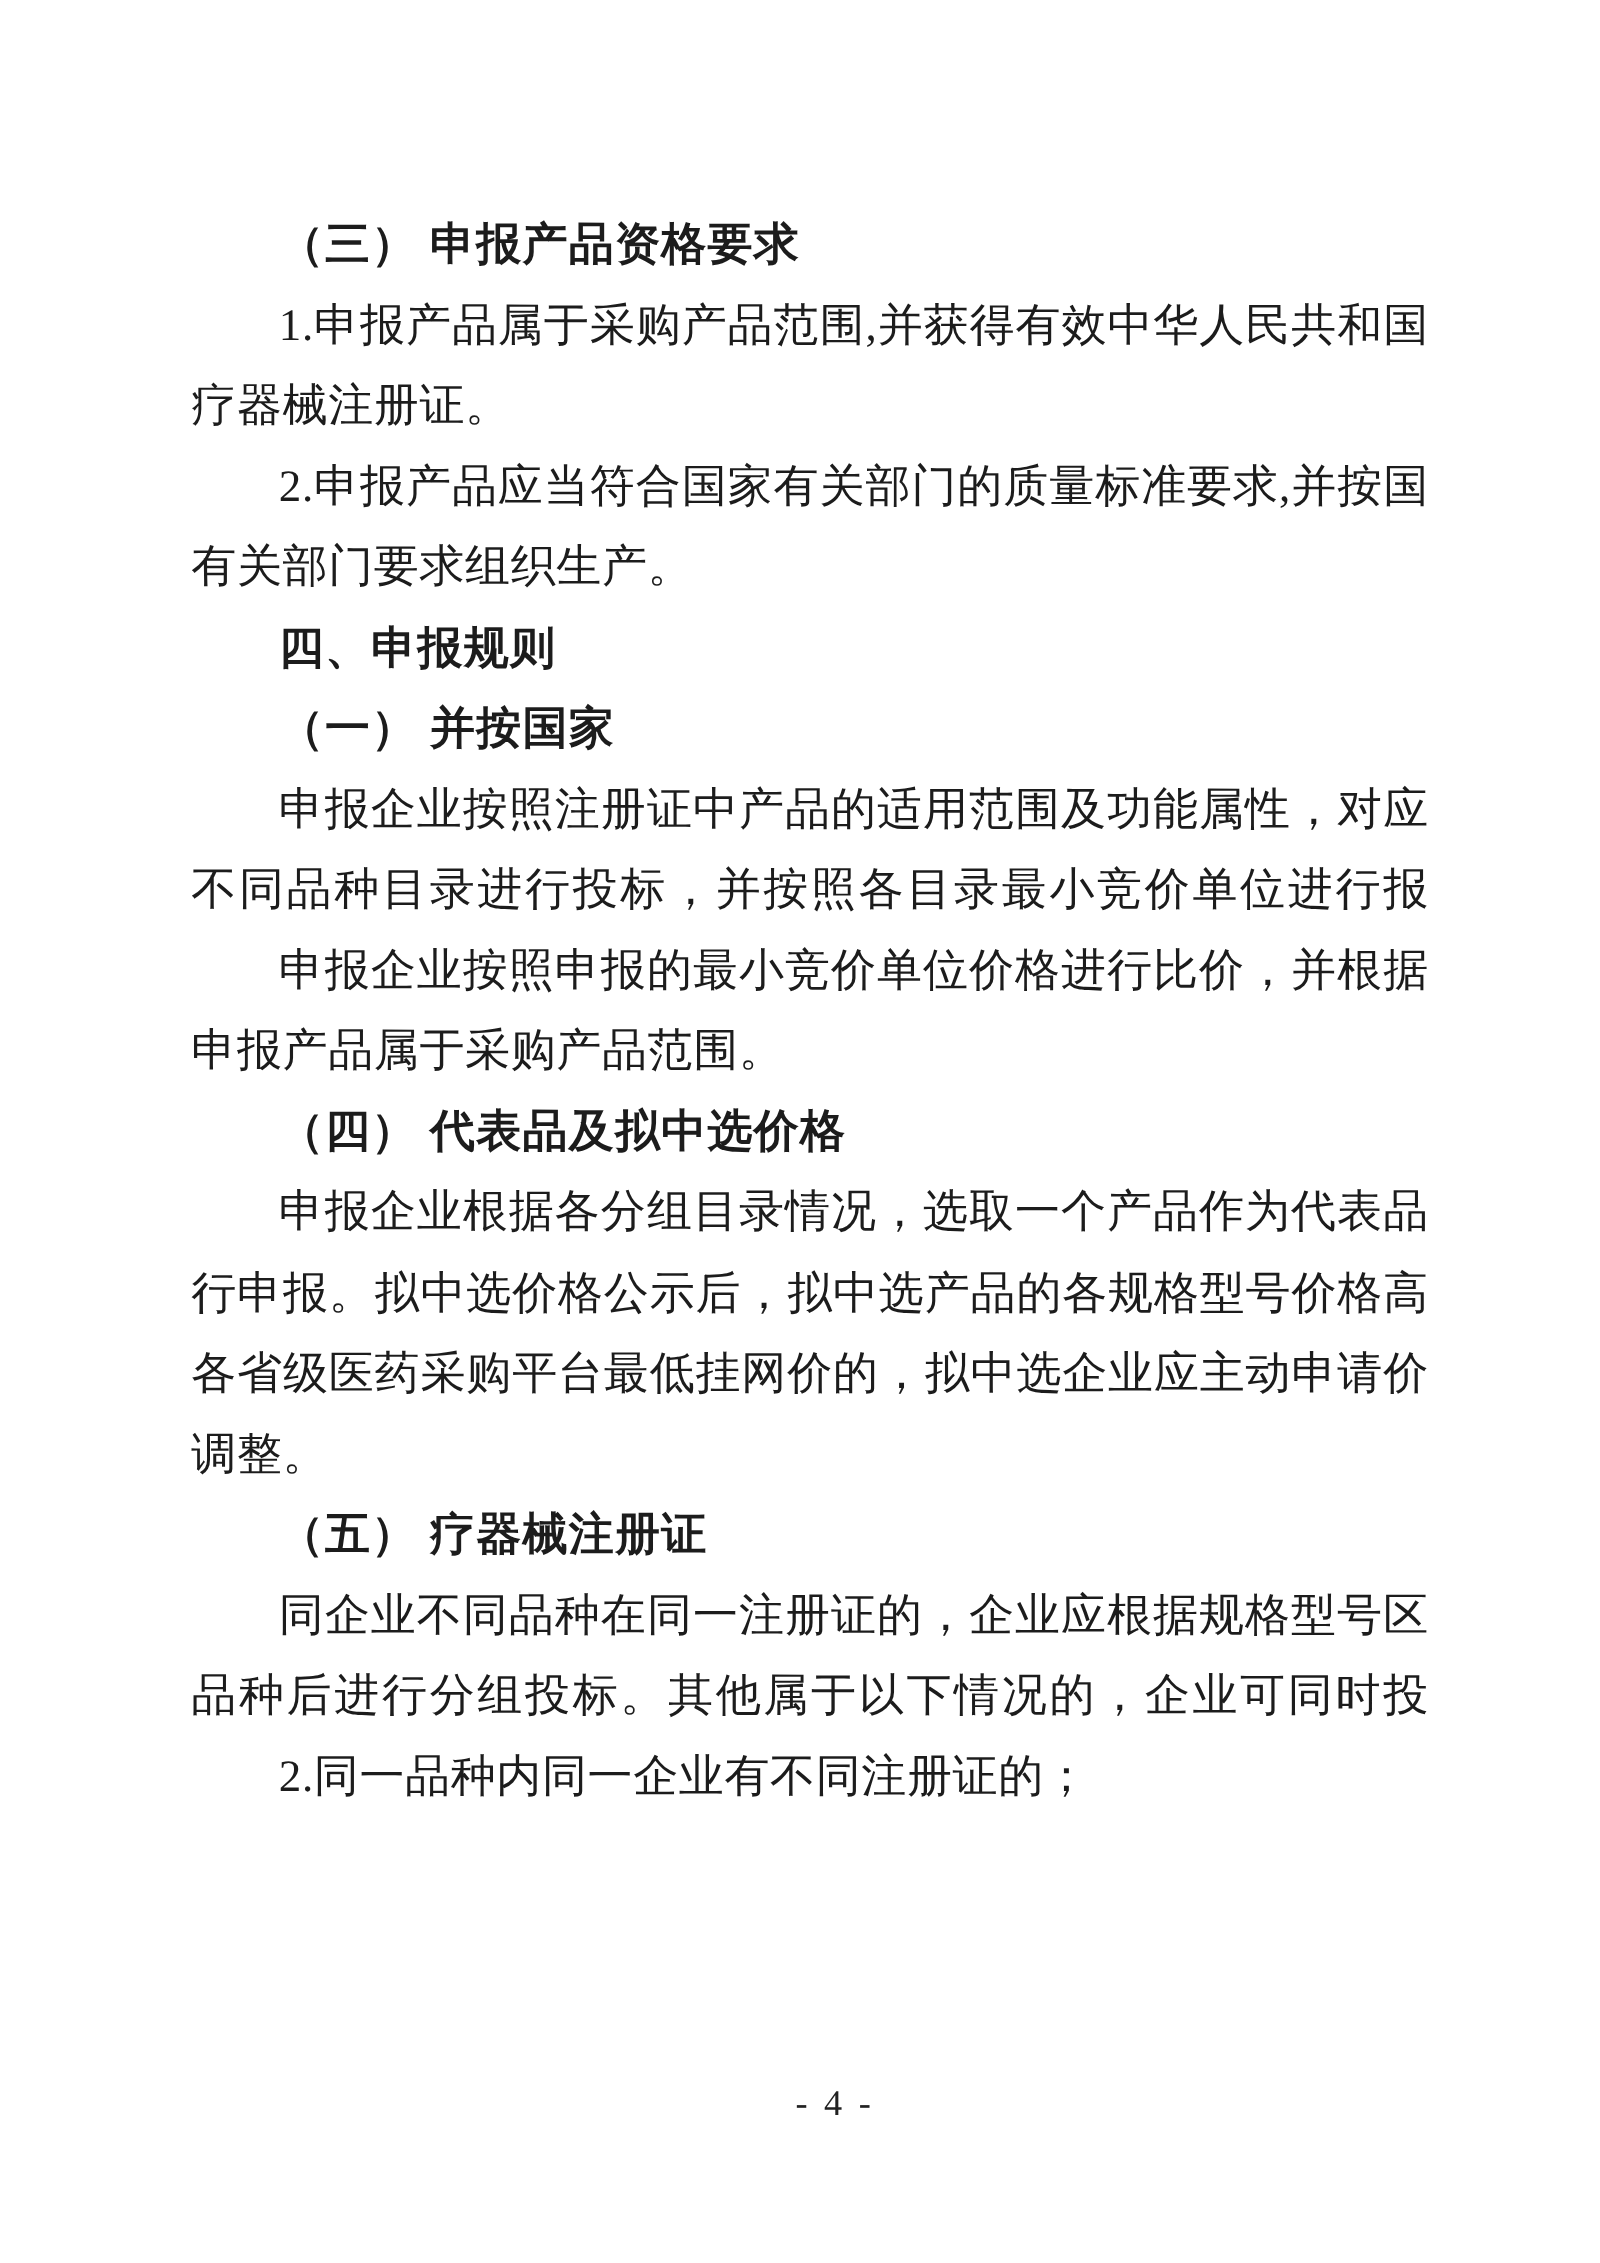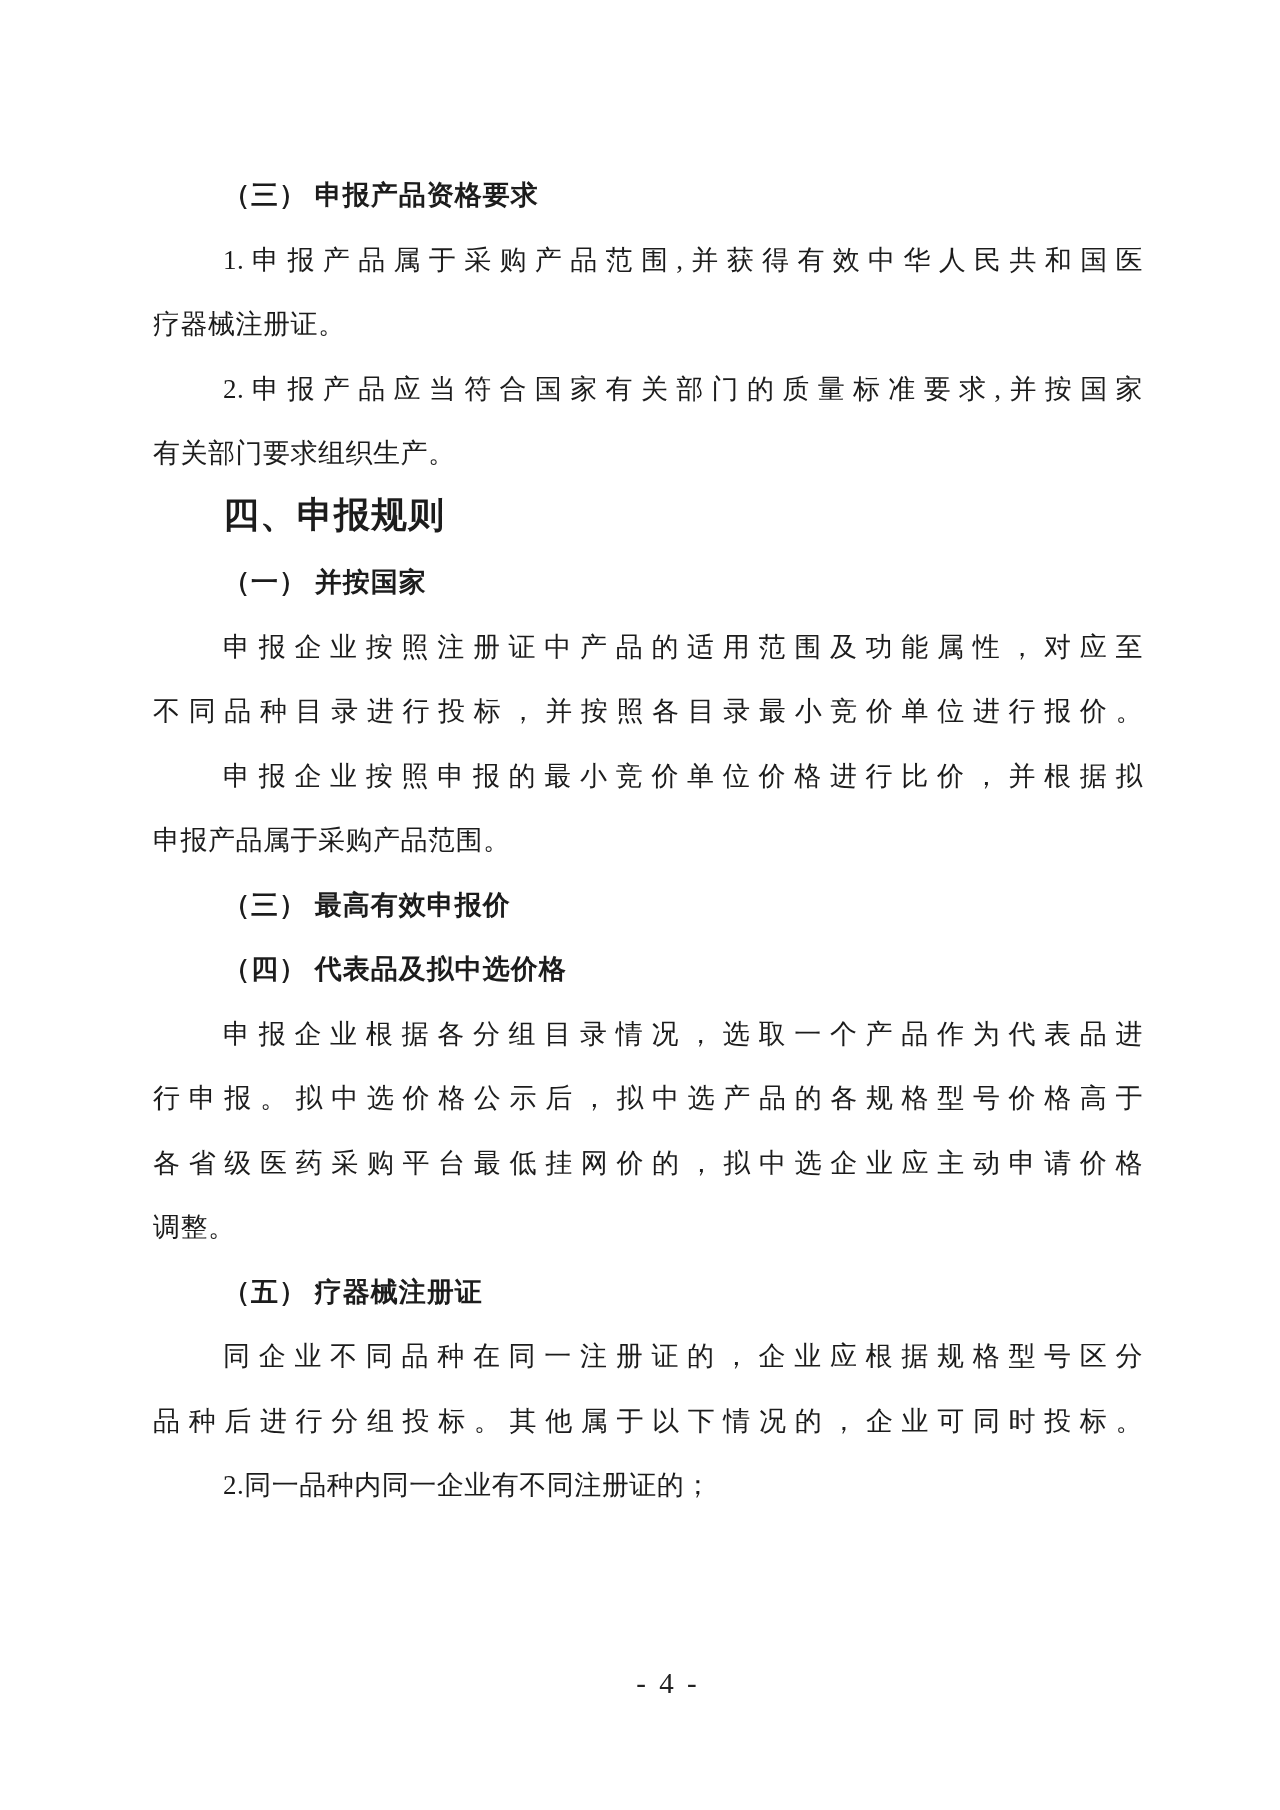--- a/index.html
+++ b/index.html
@@ -16,21 +16,21 @@
     font-family: "Liberation Serif", serif;
     color: #1c1c1c;
   }
   .content {
     position: absolute;
     left: 153px;
     top: 163px;
     width: 990px;
   }
   .line {
-    font-size: 27px;
+    font-size: 36px;
     height: 64.5px;
     line-height: 64.5px;
     white-space: nowrap;
     letter-spacing: 0.5px;
   }
   
   .just {
     white-space: normal;
     text-align: justify;
     text-align-last: justify;
@@ -40,21 +40,21 @@
   .ind {
     text-indent: 70px;
   }
   
   .kai {
     font-weight: 700;
     letter-spacing: 1px;
   }
   
   .hei {
-    font-family: Liberation Mono, monospace;
+    font-family: Liberation Sans, sans-serif;
     font-weight: 700;
     font-size: 36px;
     letter-spacing: 1px;
   }
   .pagenum {
     position: absolute;
     top: 1666px;
     left: 50%;
     transform: translateX(calc(-50% + 28px));
     font-size: 29px;
@@ -73,21 +73,20 @@
     <div class="line ind just">1.申报产品属于采购产品范围,并获得有效中华人民共和国医</div>
     <div class="line">疗器械注册证。</div>
     <div class="line ind just">2.申报产品应当符合国家有关部门的质量标准要求,并按国家</div>
     <div class="line">有关部门要求组织生产。</div>
     <div class="line hei ind">四、申报规则</div>
     <div class="line kai ind">（一） 并按国家</div>
     <div class="line ind just">申报企业按照注册证中产品的适用范围及功能属性，对应至</div>
     <div class="line just">不同品种目录进行投标，并按照各目录最小竞价单位进行报价。</div>
     <div class="line ind just">申报企业按照申报的最小竞价单位价格进行比价，并根据拟</div>
     <div class="line">申报产品属于采购产品范围。</div>
-    <div class="line kai ind">（三） 最高有效申报价</div>
     <div class="line kai ind">（四） 代表品及拟中选价格</div>
     <div class="line ind just">申报企业根据各分组目录情况，选取一个产品作为代表品进</div>
     <div class="line just">行申报。拟中选价格公示后，拟中选产品的各规格型号价格高于</div>
     <div class="line just">各省级医药采购平台最低挂网价的，拟中选企业应主动申请价格</div>
     <div class="line">调整。</div>
     <div class="line kai ind">（五） 疗器械注册证</div>
     <div class="line ind just">同企业不同品种在同一注册证的，企业应根据规格型号区分</div>
     <div class="line just">品种后进行分组投标。其他属于以下情况的，企业可同时投标。</div>
     <div class="line ind">2.同一品种内同一企业有不同注册证的；</div>
   </div>

